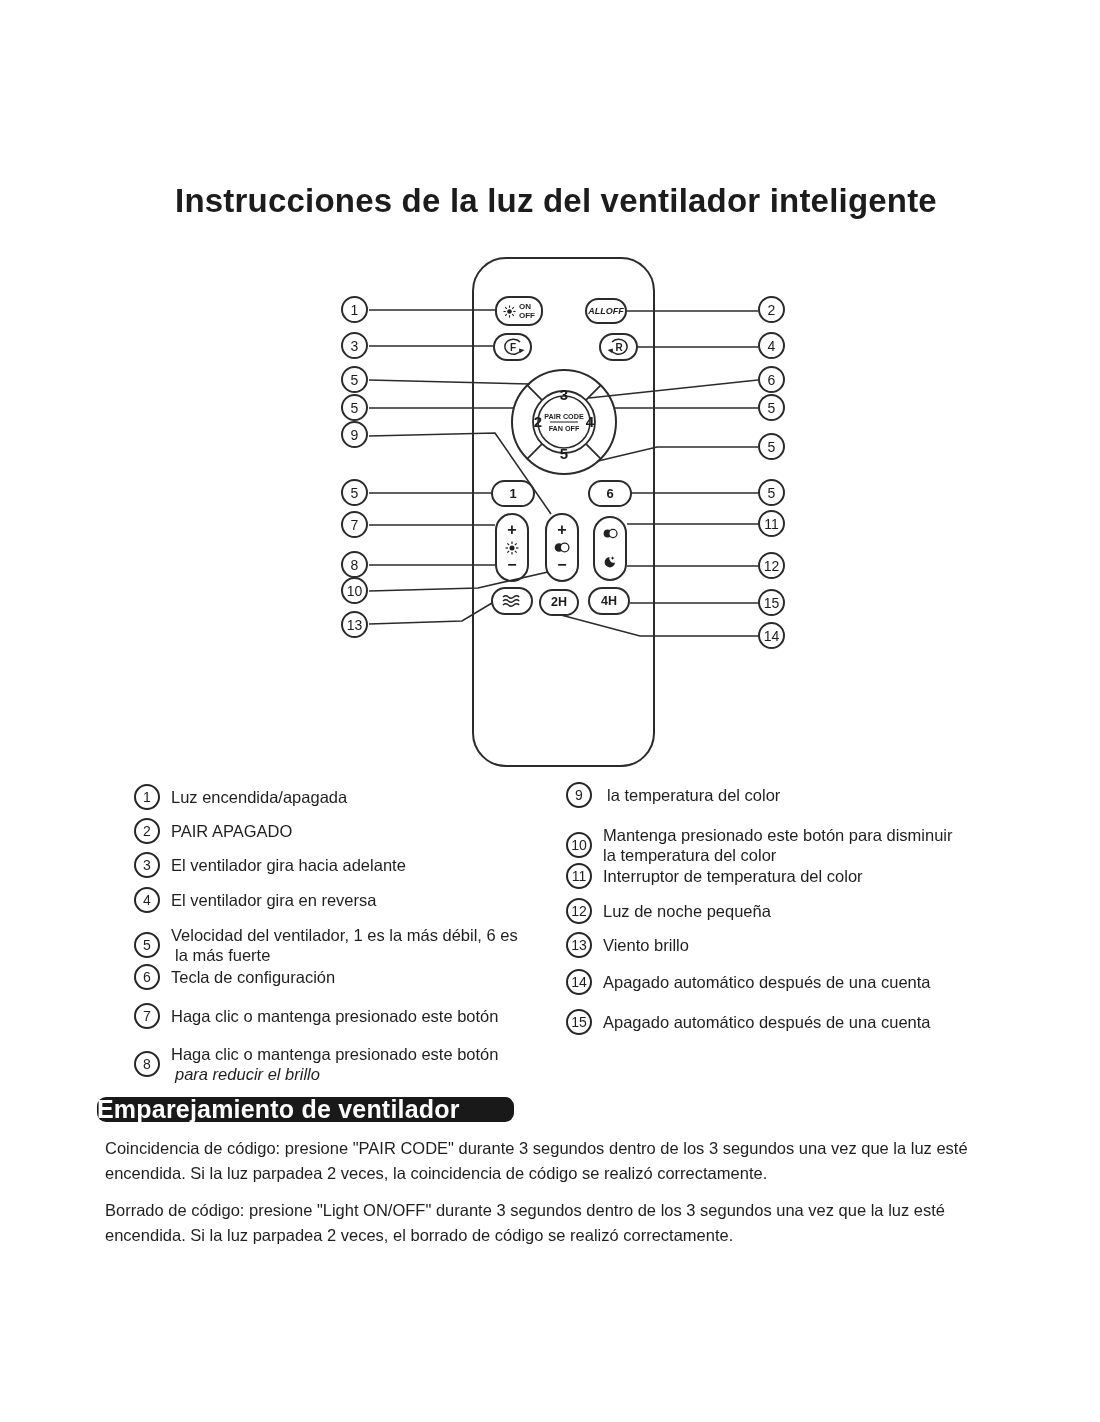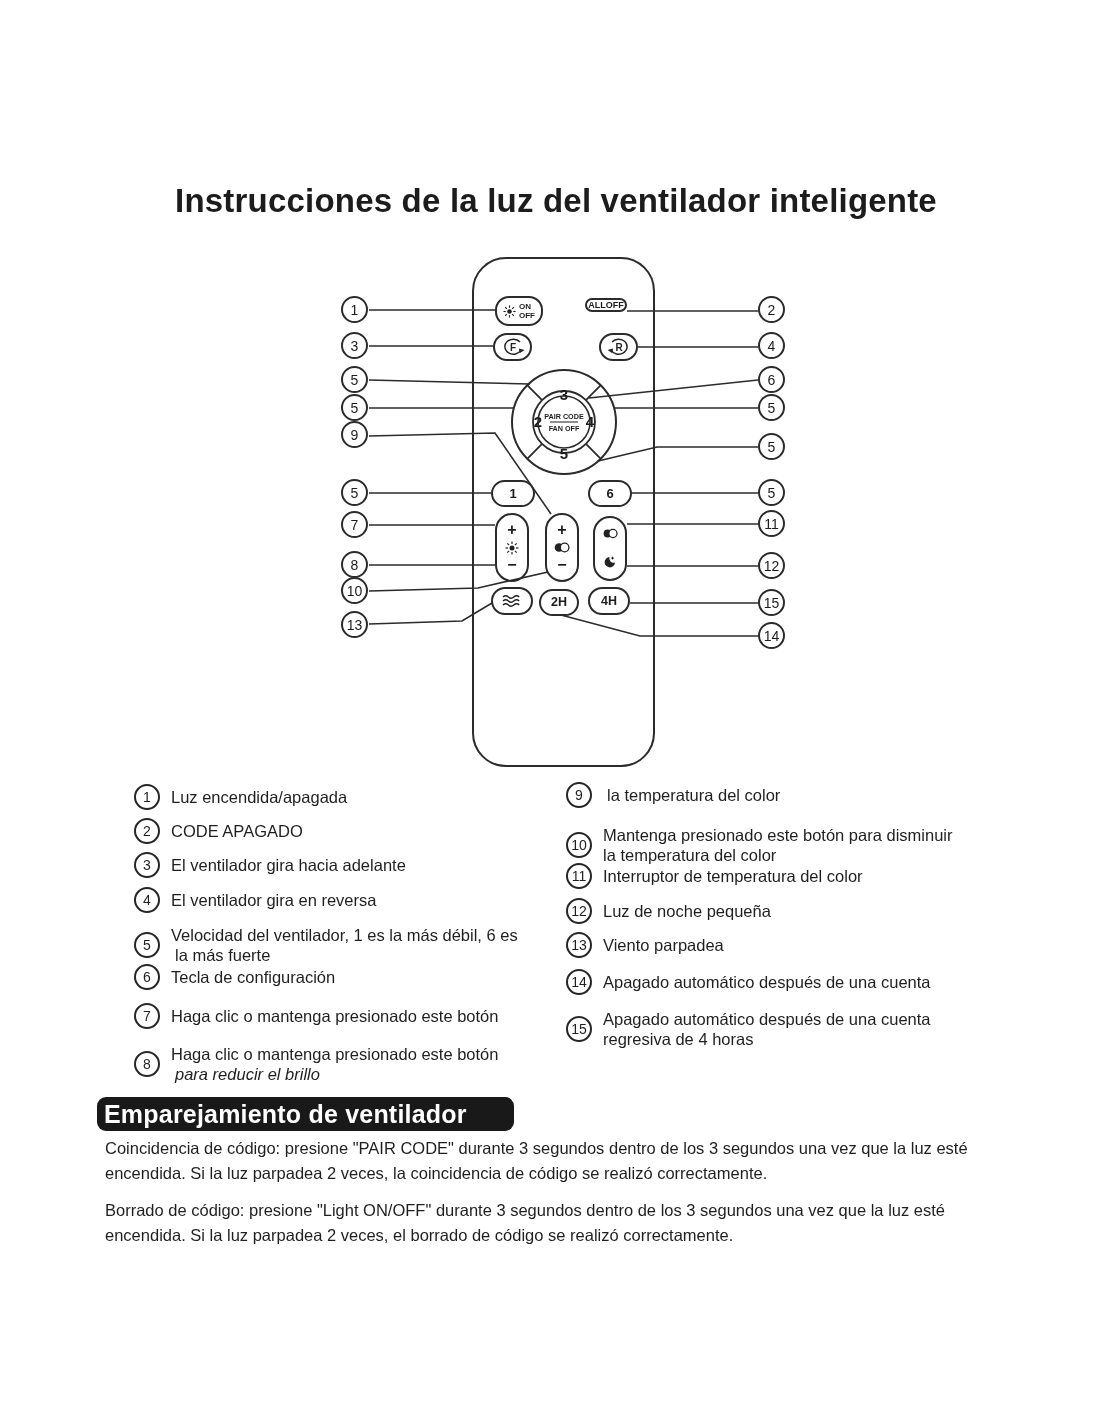--- a/index.html
+++ b/index.html
@@ -27,22 +27,22 @@
     position:absolute;box-sizing:border-box;width:27px;height:27px;border:2px solid #2b2b2b;
     border-radius:50%;background:#fff;display:flex;align-items:center;justify-content:center;
     font-size:14px;z-index:5;color:#1c1c1c;
   }
   .lrow{position:absolute;display:flex;align-items:center;gap:11px;font-size:16.5px;line-height:20px;z-index:2;}
   .cnum{
     box-sizing:border-box;width:26px;height:26px;border:2px solid #262626;border-radius:50%;
     display:flex;align-items:center;justify-content:center;font-size:14px;flex:none;
   }
   .sec-header{
-    position:absolute;left:97px;top:1097px;width:417px;height:34px;background:#191919;
-    border-radius:9px;display:flex;align-items:center;padding-left:7px;box-sizing:border-box;
+    position:absolute;left:97px;top:1097px;width:417px;height:25px;background:#191919;
+    border-radius:9px;display:flex;align-items:center;padding-left:0;box-sizing:border-box;
     color:#ffffff;font-size:25px;font-weight:700;letter-spacing:0.2px;z-index:2;
   }
   .para{position:absolute;left:105px;width:897px;font-size:16.5px;line-height:25px;z-index:2;}
   .onoff-stack{display:flex;flex-direction:column;gap:1px;font-size:8px;font-weight:700;text-align:left;}
   svg text{font-family:"Liberation Sans","DejaVu Sans",sans-serif;}
 </style>
 </head>
 <body>
 
 <div class="page">
@@ -89,21 +89,21 @@
         <line x1="2.3" y1="11.7" x2="4.1" y2="9.9"></line>
           <line x1="9.9" y1="4.1" x2="11.7" y2="2.3"></line>
       </g>
     </svg>
     <span class="onoff-stack">
       <span>ON</span>
       <span>OFF</span>
     </span>
   </div>
 
-  <div class="btn" style="left:585px;top:298px;width:42px;height:14px;font-size:9px;letter-spacing:0;">ALLOFF</div>
+  <div class="btn" style="left:585px;top:298px;width:42px;height:26px;font-size:9px;letter-spacing:0;font-style:italic;">ALLOFF</div>
 
   <div class="btn" style="left:493px;top:333px;width:39px;height:28px;">
     <svg width="26" height="20" viewBox="0 0 26 20">
       <path d="M20 5 A 8.5 7.5 0 1 0 21 13" fill="none" stroke="#222" stroke-width="1.4"></path>
       <polygon points="19,11.5 24.5,13 19.6,16.3" fill="#222"></polygon>
       <text x="13" y="13.6" font-size="10" font-weight="bold" text-anchor="middle" fill="#222">F</text>
     </svg>
   </div>
 
   <div class="btn" style="left:599px;top:333px;width:39px;height:28px;">
@@ -211,21 +211,21 @@
 
   <div class="lrow" style="left:134px;top:784px;">
     <span class="cnum">1</span>
     <div>
         <div>Luz encendida/apagada</div>
       </div>
   </div>
   <div class="lrow" style="left:134px;top:818px;">
     <span class="cnum">2</span>
     <div>
-        <div>CODE APAGADO</div>
+        <div>PAIR APAGADO</div>
       </div>
   </div>
   <div class="lrow" style="left:134px;top:852px;">
     <span class="cnum">3</span>
     <div>
         <div>El ventilador gira hacia adelante</div>
       </div>
   </div>
   <div class="lrow" style="left:134px;top:887px;">
     <span class="cnum">4</span>
@@ -281,34 +281,33 @@
   </div>
   <div class="lrow" style="left:566px;top:898px;">
     <span class="cnum">12</span>
     <div>
         <div>Luz de noche pequeña</div>
       </div>
   </div>
   <div class="lrow" style="left:566px;top:932px;">
     <span class="cnum">13</span>
     <div>
-        <div>Viento parpadea</div>
+        <div>Viento brillo</div>
       </div>
   </div>
   <div class="lrow" style="left:566px;top:969px;">
     <span class="cnum">14</span>
     <div>
       <div>Apagado automático después de una cuenta</div>
     </div>
   </div>
   <div class="lrow" style="left:566px;top:1009px;">
     <span class="cnum">15</span>
     <div>
       <div>Apagado automático después de una cuenta</div>
-      <div>regresiva de 4 horas</div>
     </div>
   </div>
 
   <div class="sec-header">Emparejamiento de ventilador</div>
   <div class="para" style="top:1136px;">Coincidencia de código: presione "PAIR CODE" durante 3 segundos dentro de los 3 segundos una vez que la luz esté encendida. Si la luz parpadea 2 veces, la coincidencia de código se realizó correctamente.</div>
   <div class="para" style="top:1198px;">Borrado de código: presione "Light ON/OFF" durante 3 segundos dentro de los 3 segundos una vez que la luz esté encendida. Si la luz parpadea 2 veces, el borrado de código se realizó correctamente.</div>
 
 </div>
 
 </body></html>

